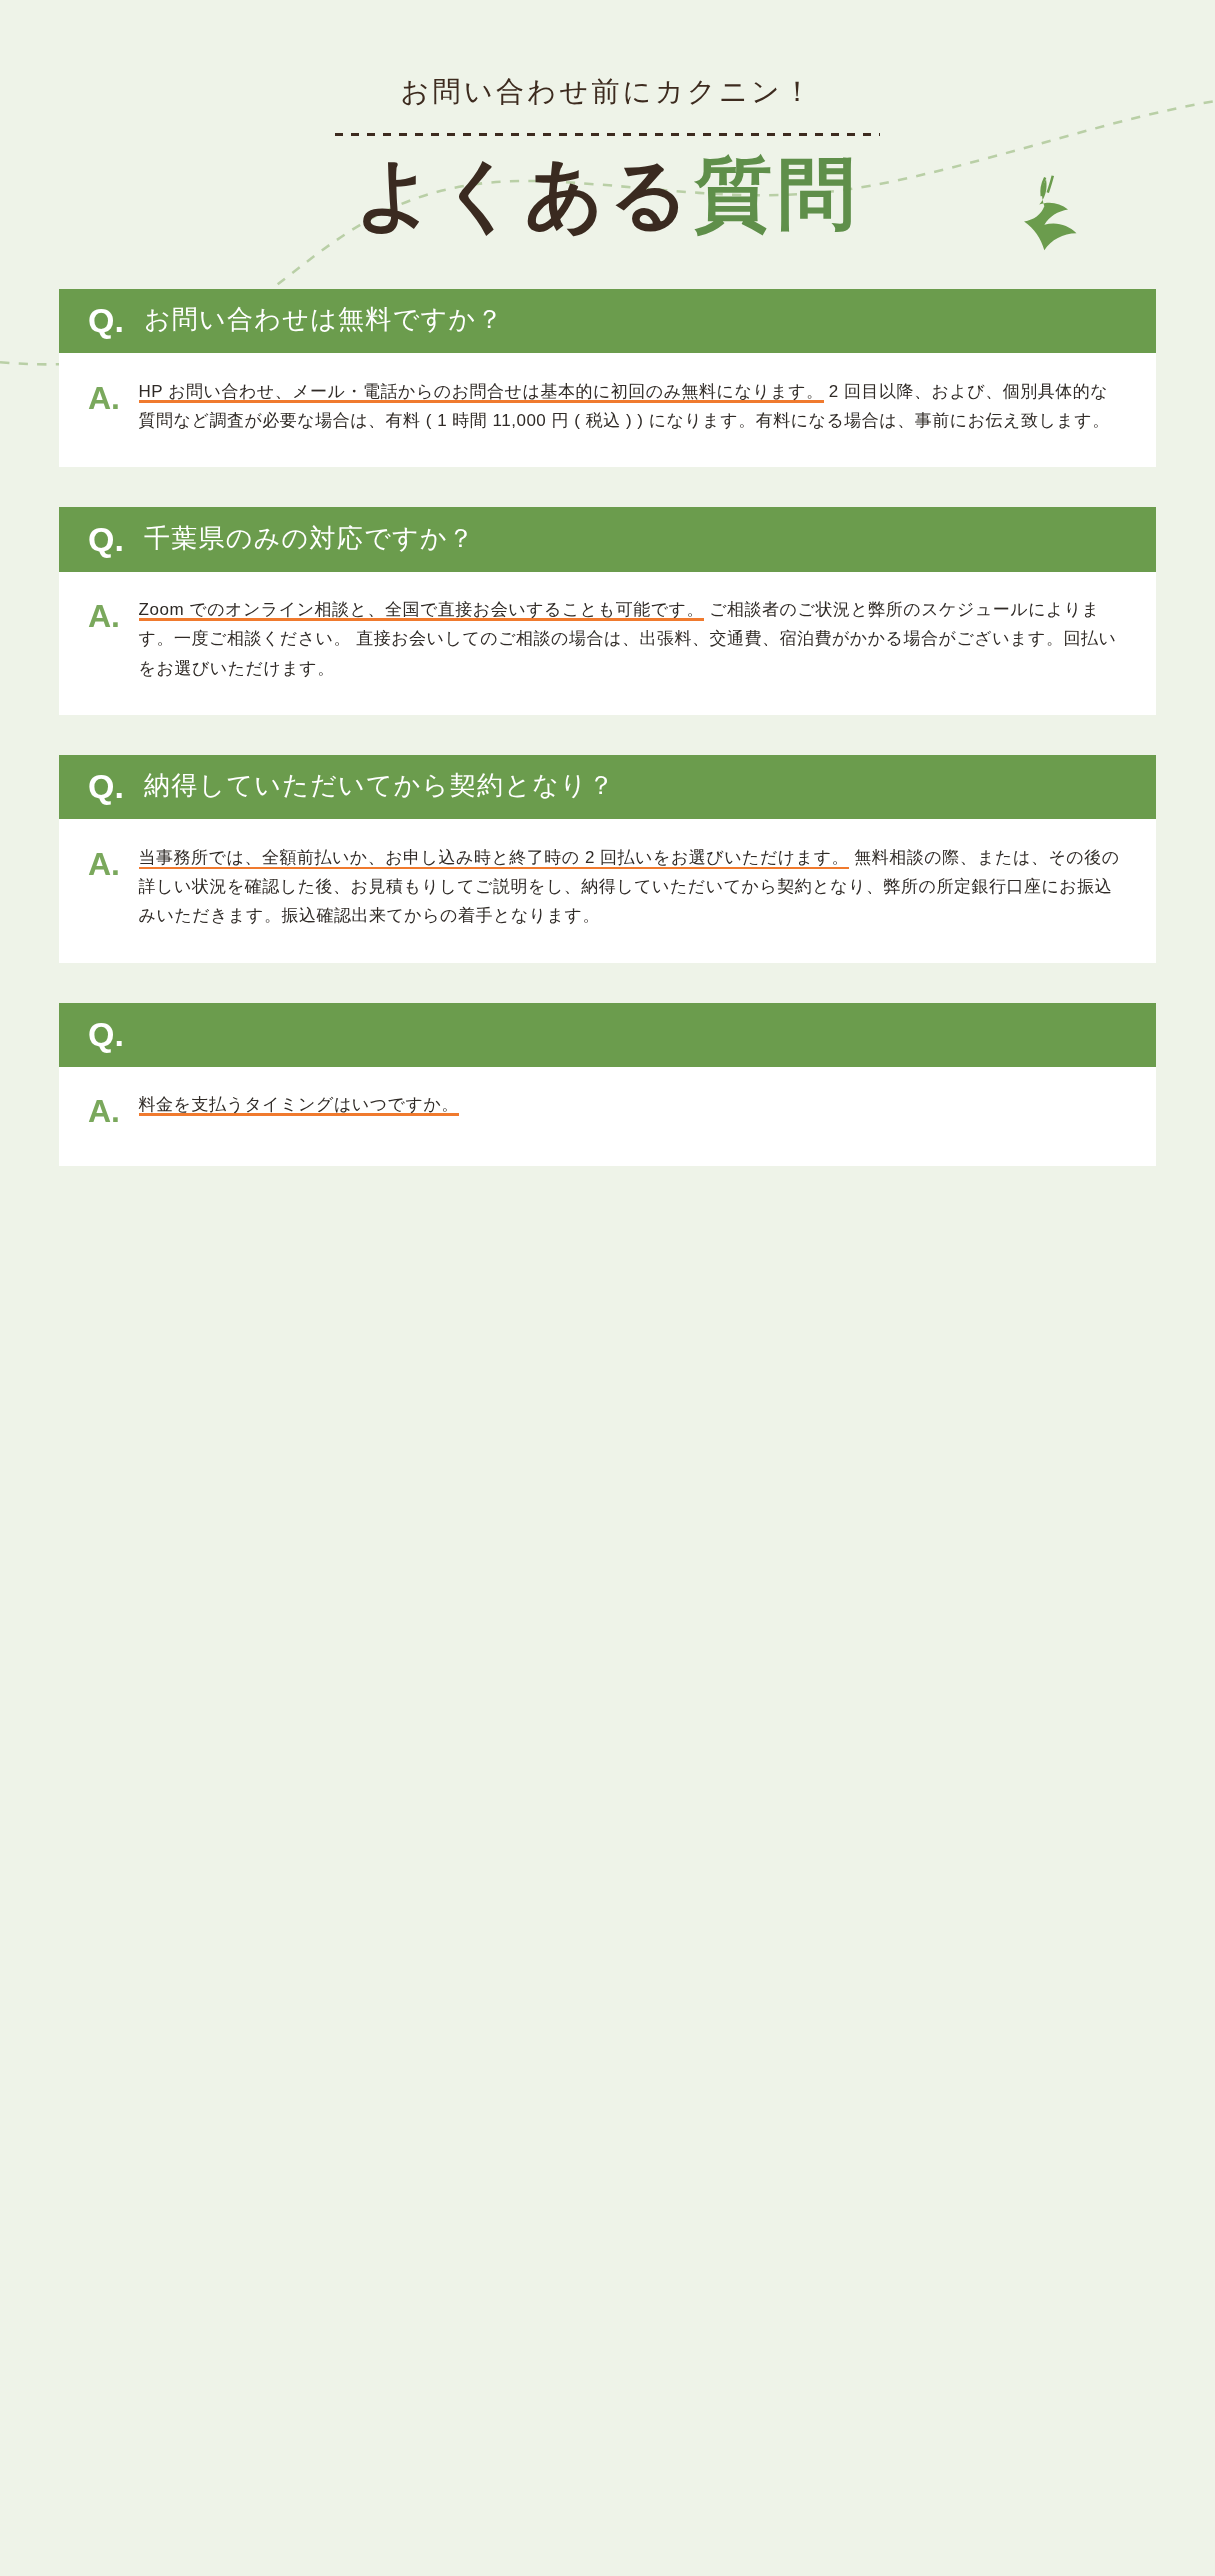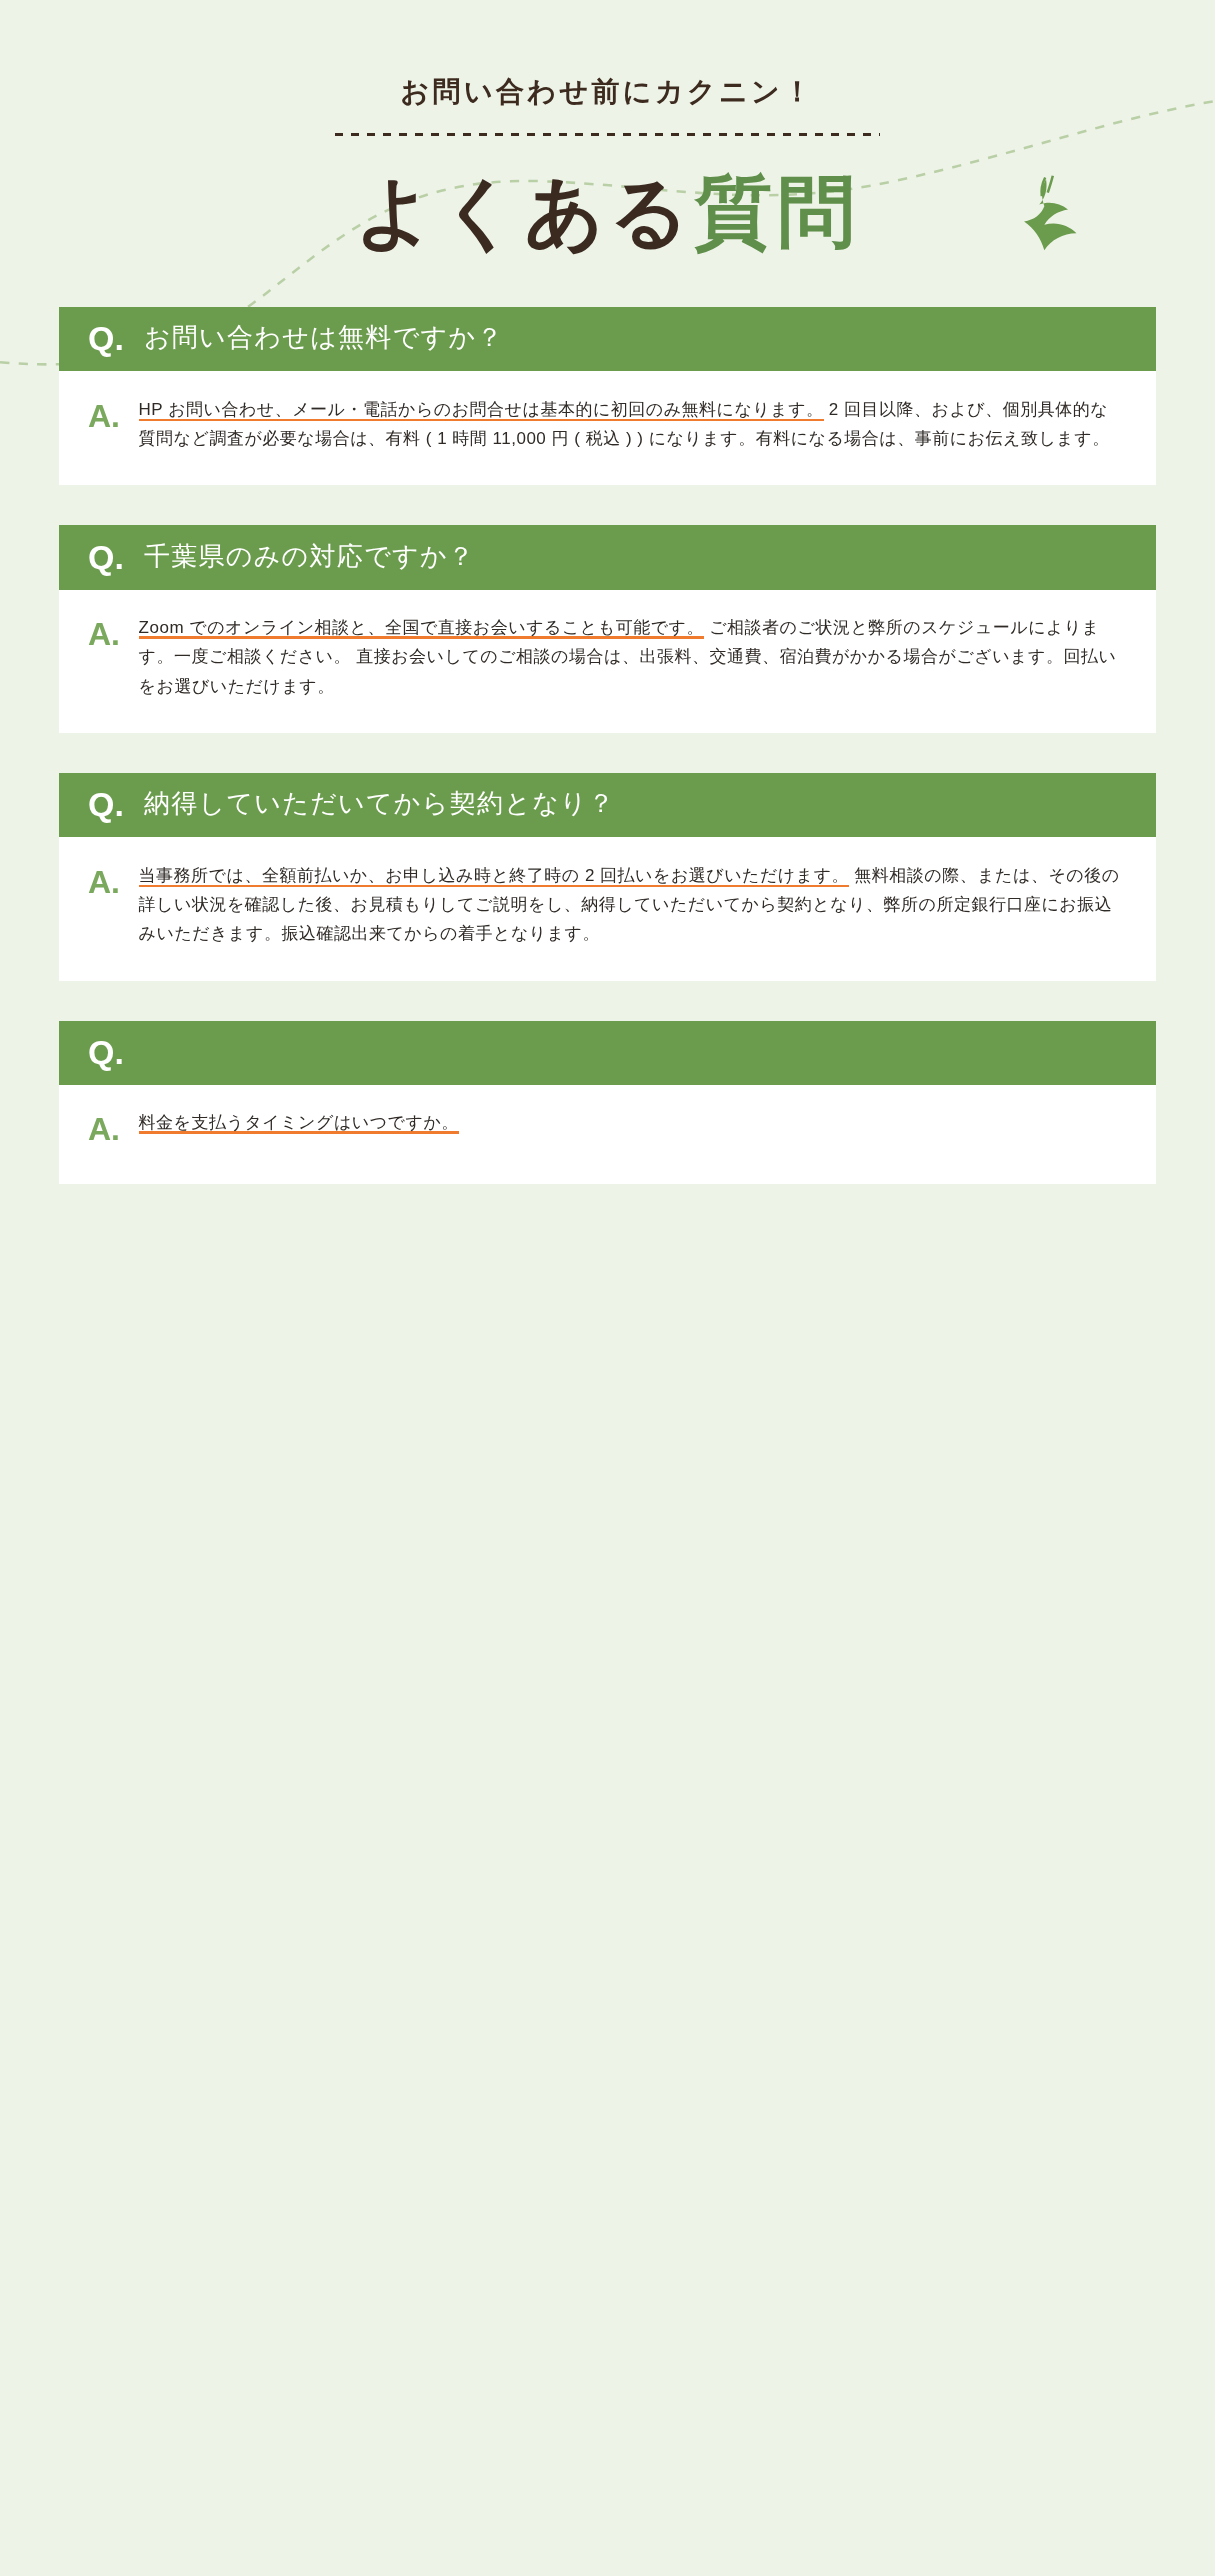--- a/index.html
+++ b/index.html
@@ -25,32 +25,32 @@
   }
 
   
   .header {
     position: relative;
     padding-top: 73px;
     text-align: center;
   }
   .header-kicker {
     font-size: 28px;
-    font-weight: bold;
+    font-weight: normal;
     letter-spacing: 3.4px;
     color: #3d2b1f;
   }
   .dash-rule {
     width: 545px;
     height: 2.5px;
     margin: 22px auto 0;
     background-image: repeating-linear-gradient(to right, #3d2b1f 0px, #3d2b1f 7.6px, transparent 7.6px, transparent 16px);
   }
   .header-title {
-    margin-top: 28px;
+    margin-top: 10px;
     font-size: 78px;
     font-weight: bold;
     letter-spacing: 5px;
     color: #3a2a20;
     line-height: 1.25;
   }
   .header-title .accent { color: #5f8f4a; }
 
   .bird {
     position: absolute;

